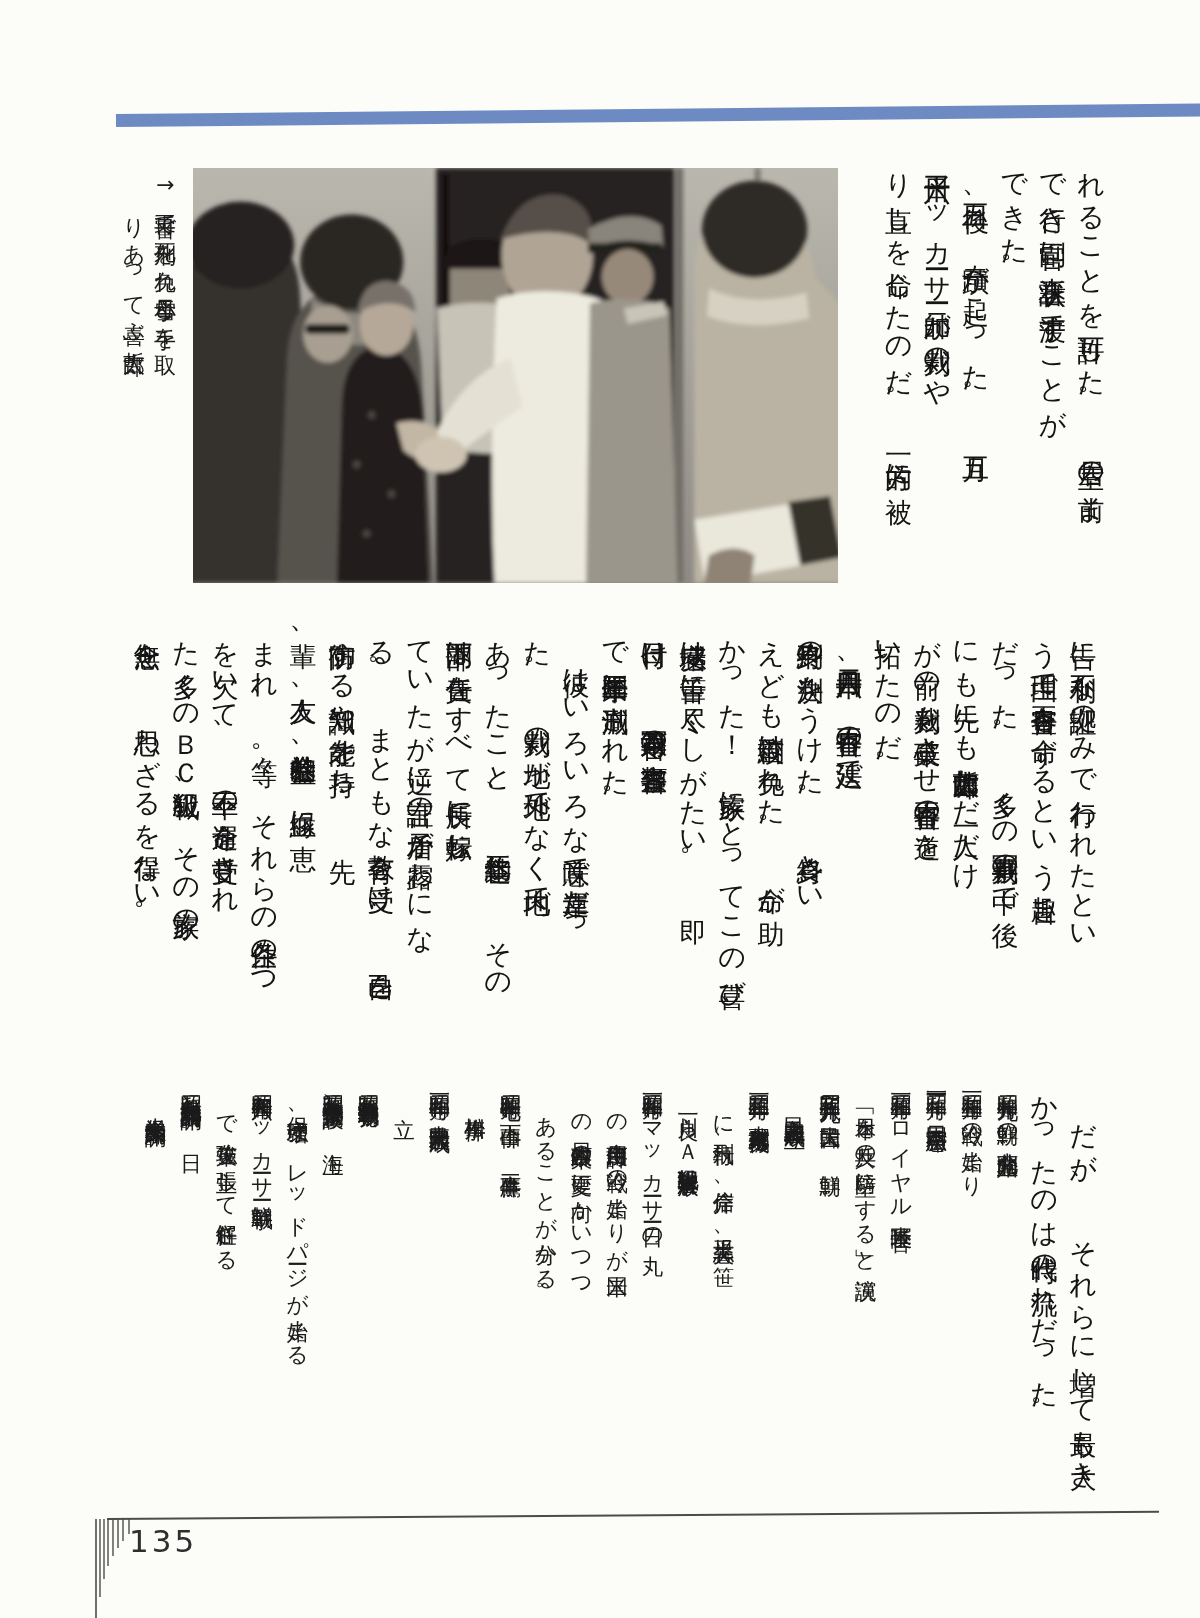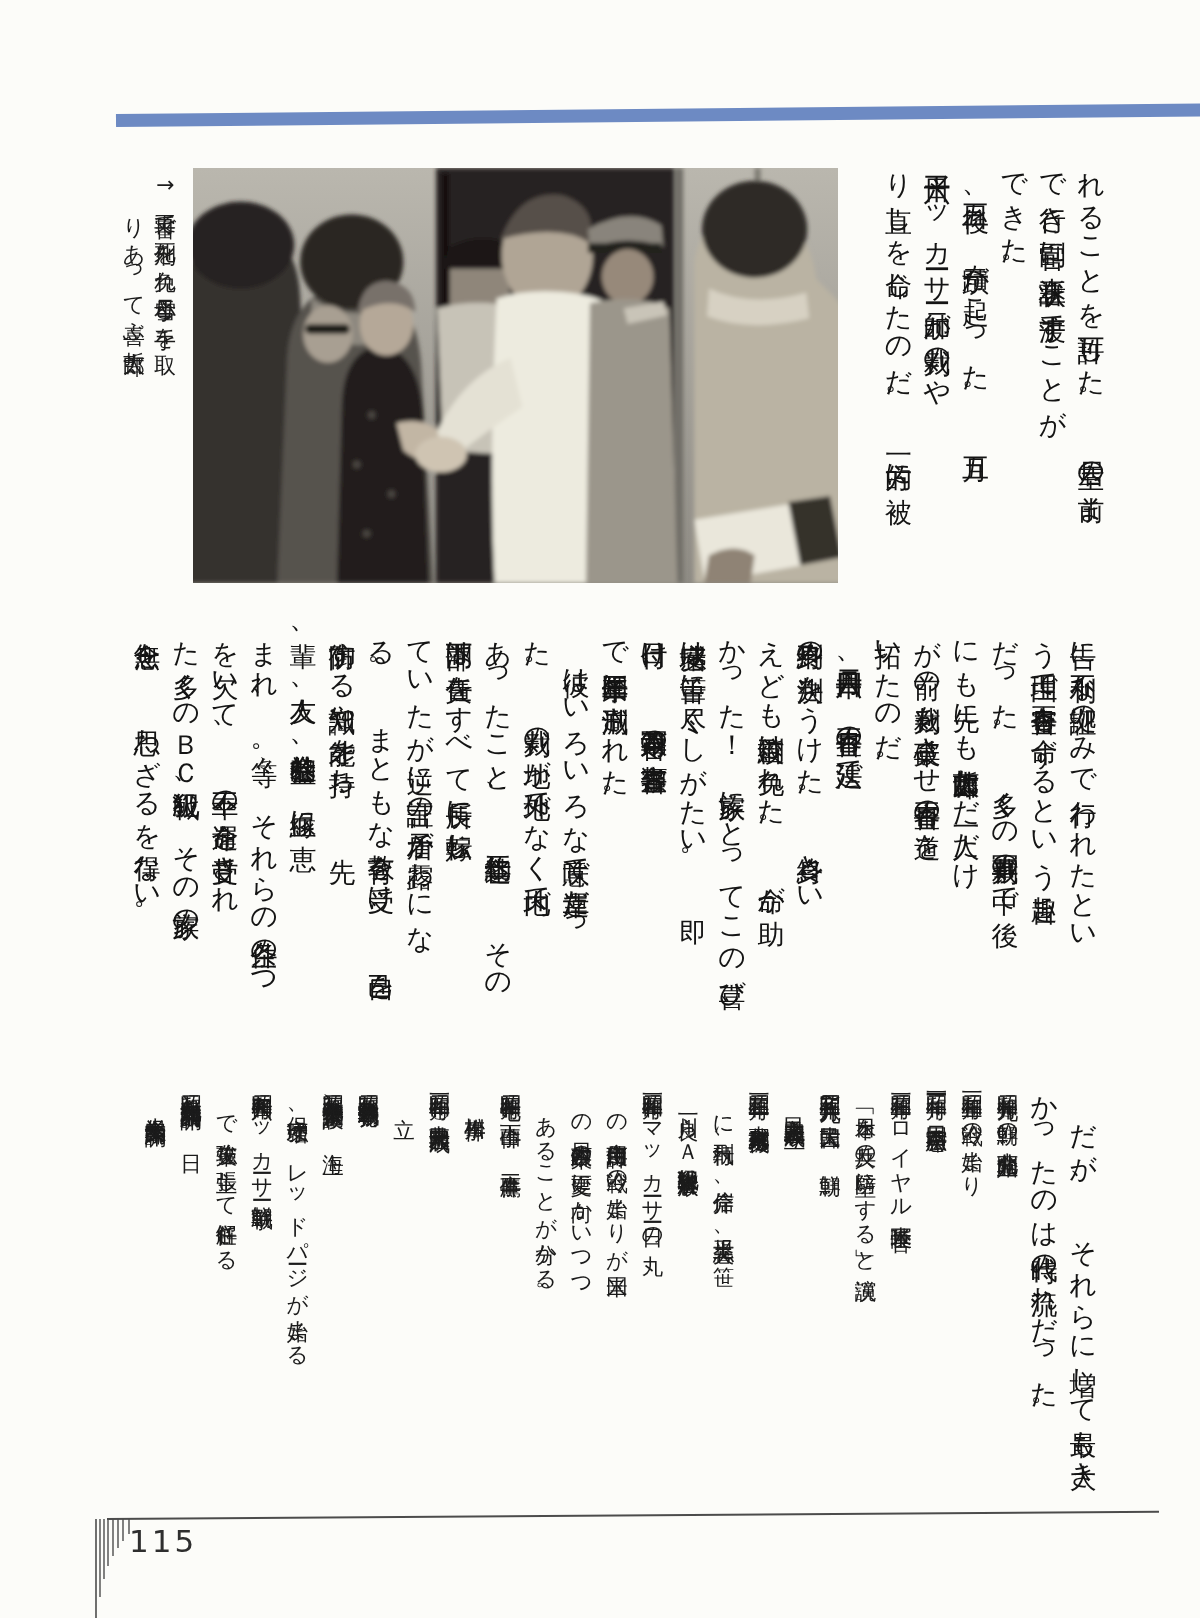--- a/index.html
+++ b/index.html
@@ -210,15 +210,15 @@
   <svg class="comb" viewBox="0 0 40 99">
     <line x1="1" y1="0" x2="1" y2="99" stroke="#4c4c4c" stroke-width="1.6"></line>
     <line x1="5" y1="0" x2="5" y2="78" stroke="#4c4c4c" stroke-width="1.4"></line>
     <line x1="9" y1="0" x2="9" y2="60" stroke="#4c4c4c" stroke-width="1.4"></line>
     <line x1="13" y1="0" x2="13" y2="47" stroke="#4c4c4c" stroke-width="1.4"></line>
     <line x1="18" y1="0" x2="18" y2="37" stroke="#4c4c4c" stroke-width="1.4"></line>
     <line x1="23" y1="0" x2="23" y2="29" stroke="#4c4c4c" stroke-width="1.4"></line>
     <line x1="28" y1="0" x2="28" y2="22" stroke="#4c4c4c" stroke-width="1.4"></line>
     <line x1="34" y1="0" x2="34" y2="15" stroke="#4c4c4c" stroke-width="1.4"></line>
   </svg>
-  <div class="pagenum">115</div>
+  <div class="pagenum">135</div>
 
 </div>
 
 </body></html>

